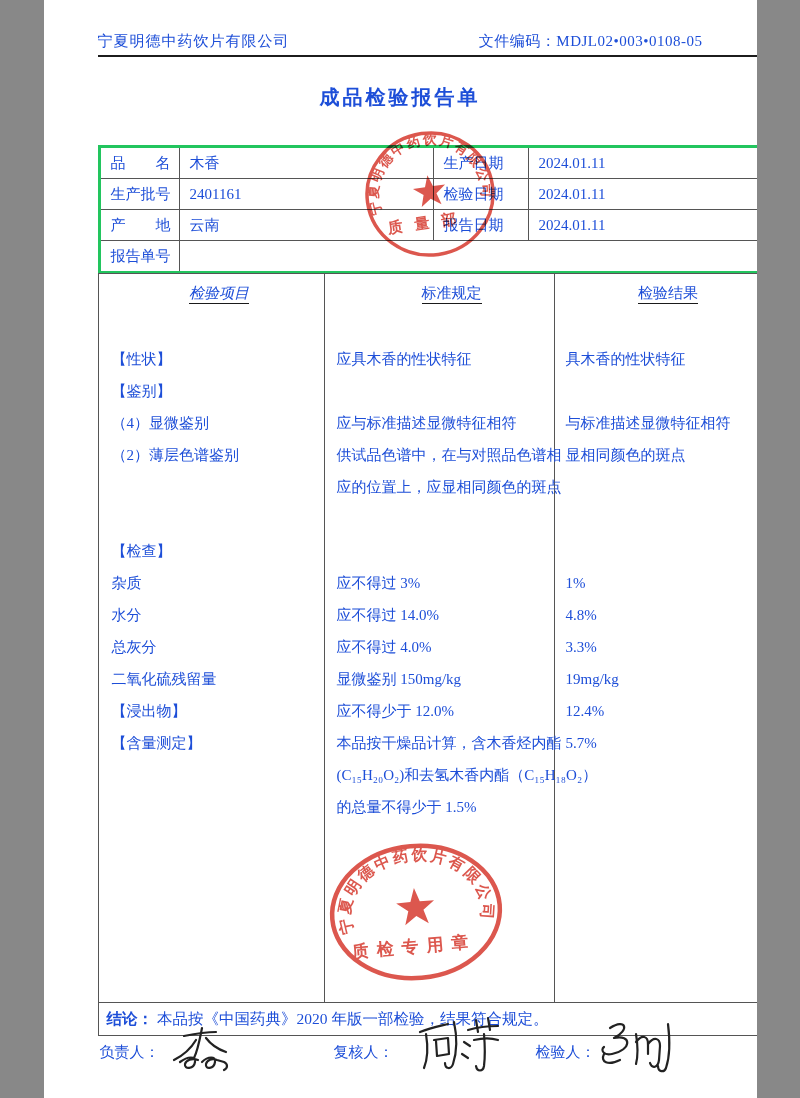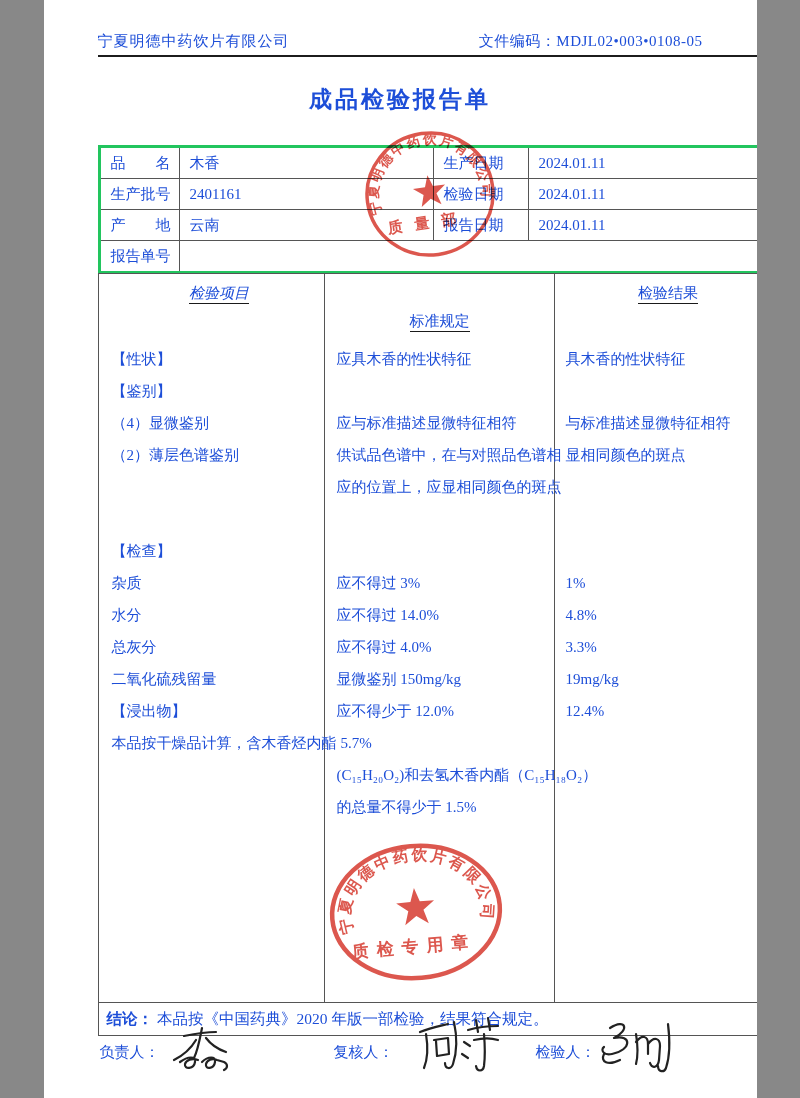--- a/index.html
+++ b/index.html
@@ -6,39 +6,39 @@
   .page{
     position:relative;width:713px;height:1098px;background:#ffffff;margin:0 auto;
     font-family:"Liberation Serif","DejaVu Serif",serif;color:#1d4ed8;overflow:hidden;
   }
   .abs{position:absolute;}
   
   .hdr-company{left:54px;top:32px;font-size:15px;letter-spacing:1px;}
   .hdr-code{right:54px;top:32px;font-size:15px;letter-spacing:0.5px;}
   .hdr-rule{left:54px;top:55px;width:686px;height:2px;background:#1c1c1c;}
   
-  .title{left:0;top:84px;width:100%;text-align:center;font-size:23px;font-weight:bold;letter-spacing:3px;}
+  .title{left:0;top:84px;width:100%;text-align:center;font-size:20px;font-weight:bold;letter-spacing:3px;}
   
   .info-table{left:54px;top:145px;width:686px;border:3px solid #22c55e;box-sizing:border-box;font-size:15px;}
   .irow{display:flex;height:30px;border-bottom:1px solid #555;}
   .irow:last-child{border-bottom:none;}
   .icell{box-sizing:border-box;display:flex;align-items:center;padding-left:10px;white-space:nowrap;overflow:hidden;}
   .ic-l1{width:79px;border-right:1px solid #555;}
   .ic-v1{width:254px;border-right:1px solid #555;}
   .ic-l2{width:95px;border-right:1px solid #555;}
   .ic-v2{flex:1;}
   .ic-vspan{flex:1;margin-top:40px;}
   
   .main-table{left:54px;top:273px;width:686px;height:730px;border:1px solid #555;box-sizing:border-box;font-size:15px;}
   .vline{position:absolute;top:0;width:1px;height:100%;background:#555;}
   .vline-1{left:225px;}
   .vline-2{left:455px;}
   .mt-h{position:absolute;top:8px;height:26px;line-height:22px;}
   .mt-h1{left:1px;width:225px;padding-left:14px;box-sizing:border-box;text-align:center;font-style:italic;}
-  .mt-h2{left:226px;width:230px;text-align:center;margin-top:28px;}
+  .mt-h2{left:238px;width:230px;text-align:center;}
   .mt-h3{left:455px;right:0;text-align:center;}
   .u{border-bottom:1px solid #1a1a1a;padding-bottom:2px;}
   .mt-body{position:absolute;left:0;top:61px;width:100%;}
   .mrow{display:flex;height:32px;line-height:32px;}
   .mc{box-sizing:border-box;white-space:nowrap;overflow:visible;margin-top:8px;}
   .mc1{width:225px;padding-left:13px;}
   .mc2{width:230px;padding-left:13px;}
   .mc3{flex:1;padding-left:12px;}
   
   .conclusion{left:54px;top:1003px;width:686px;height:33px;border:1px solid #555;border-top:none;
@@ -163,20 +163,21 @@
           <div class="mc mc3">19mg/kg</div>
         </div>
 
         <div class="mrow">
           <div class="mc mc1">【浸出物】</div>
           <div class="mc mc2">应不得少于 12.0%</div>
           <div class="mc mc3">12.4%</div>
         </div>
 
         <div class="mrow">
+          <div class="mc mc1">【含量测定】</div>
           <div class="mc mc2">本品按干燥品计算，含木香烃内酯</div>
           <div class="mc mc3">5.7%</div>
         </div>
 
         <div class="mrow">
           <div class="mc mc1"></div>
           <div class="mc mc2">(C₁₅H₂₀O₂)和去氢木香内酯（C₁₅H₁₈O₂）</div>
           <div class="mc mc3"></div>
         </div>
 

